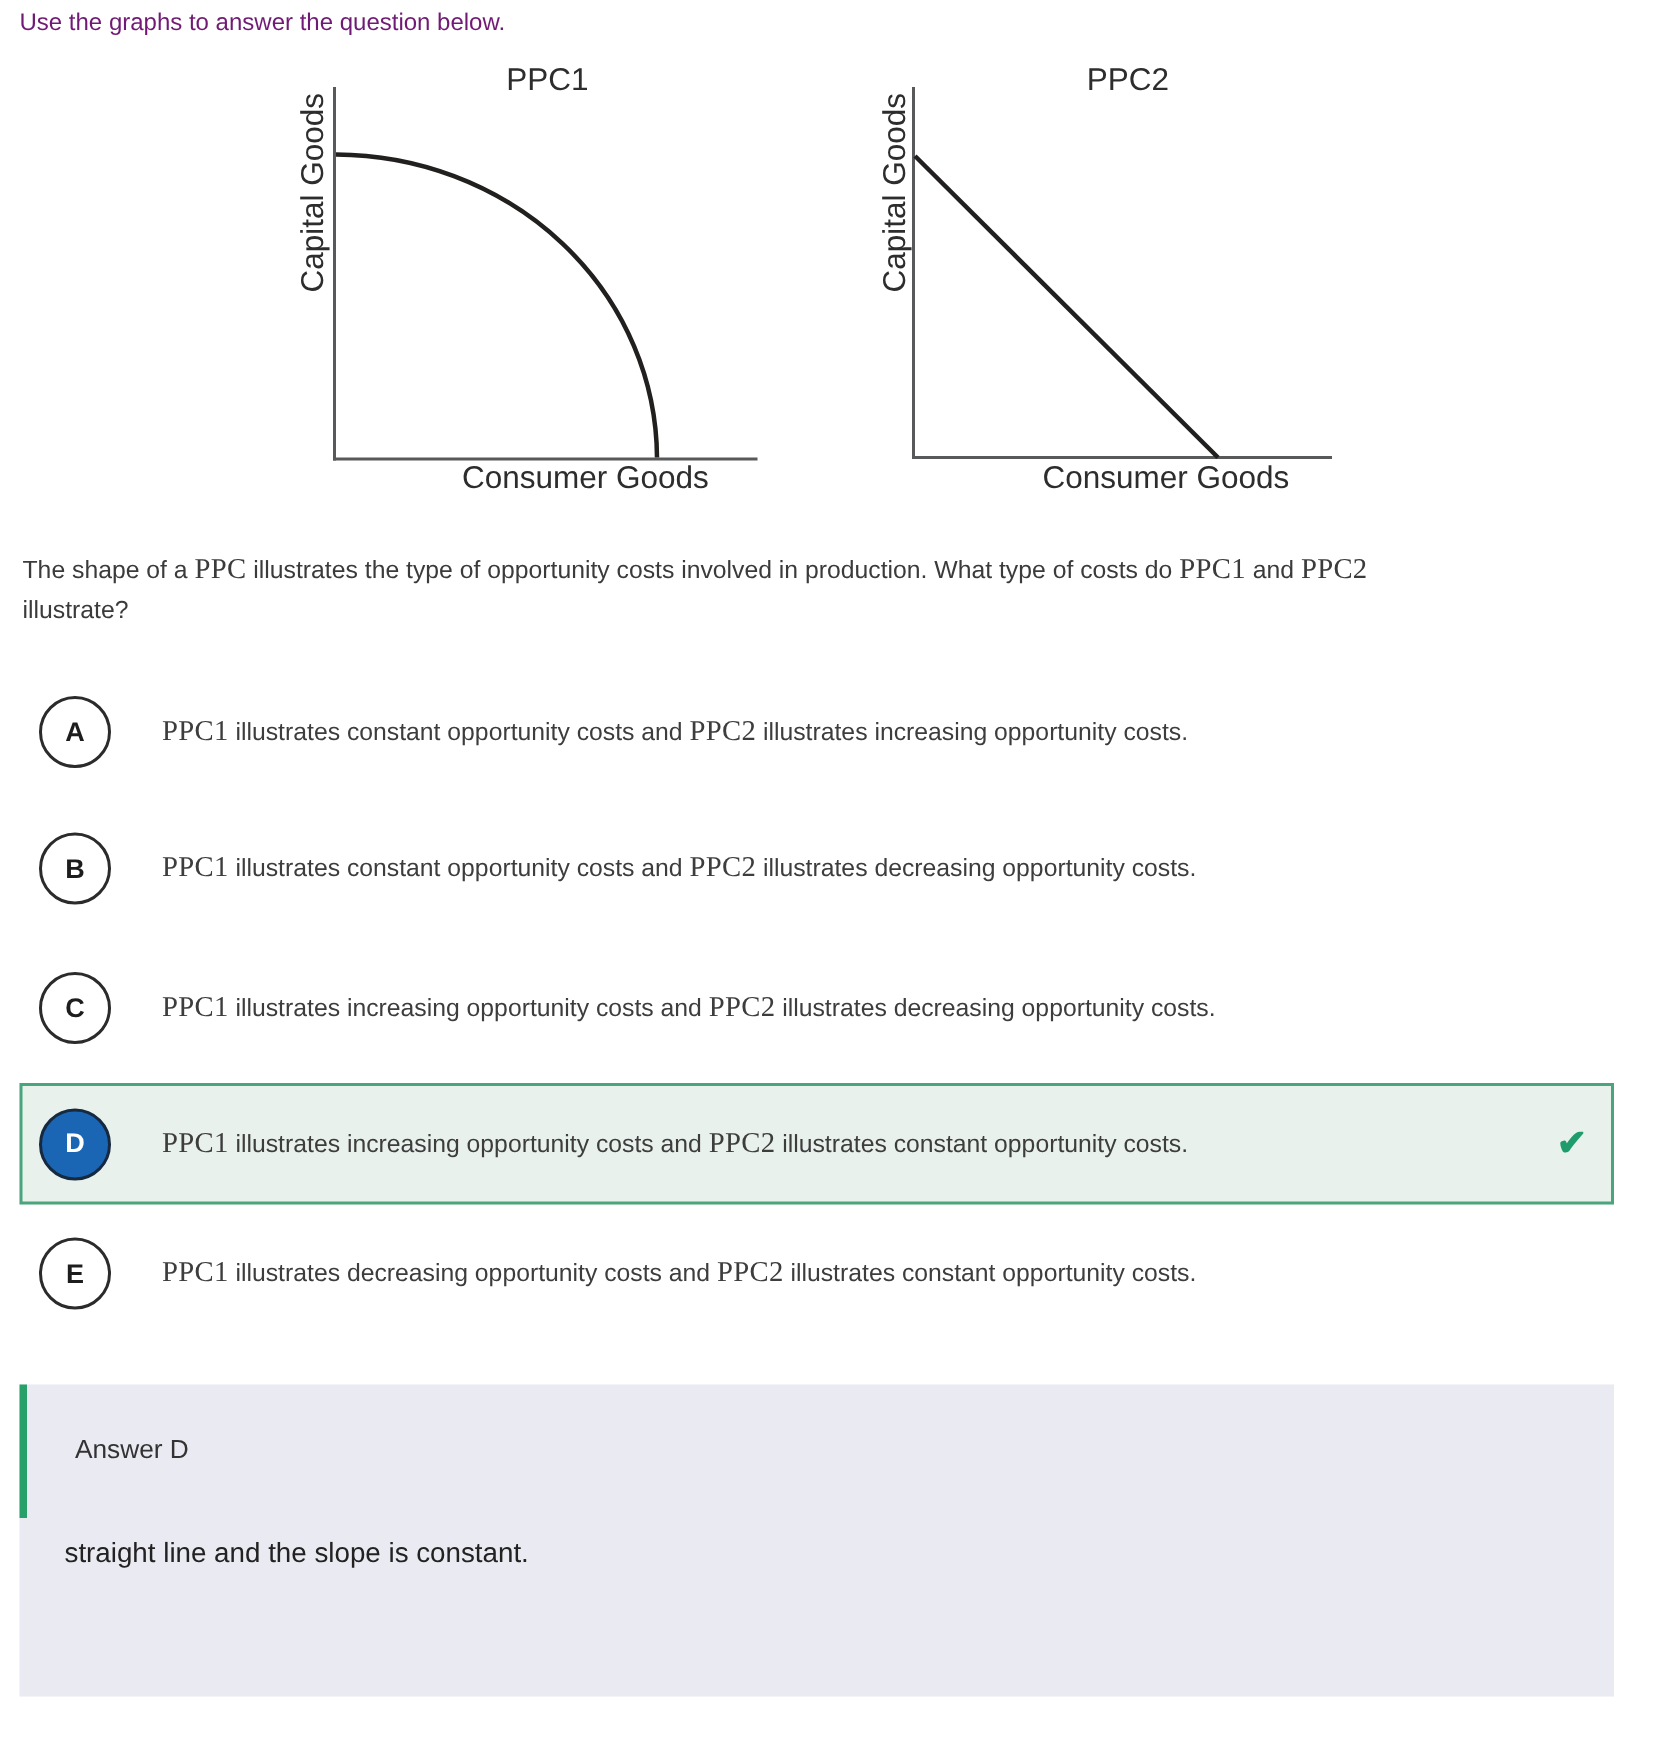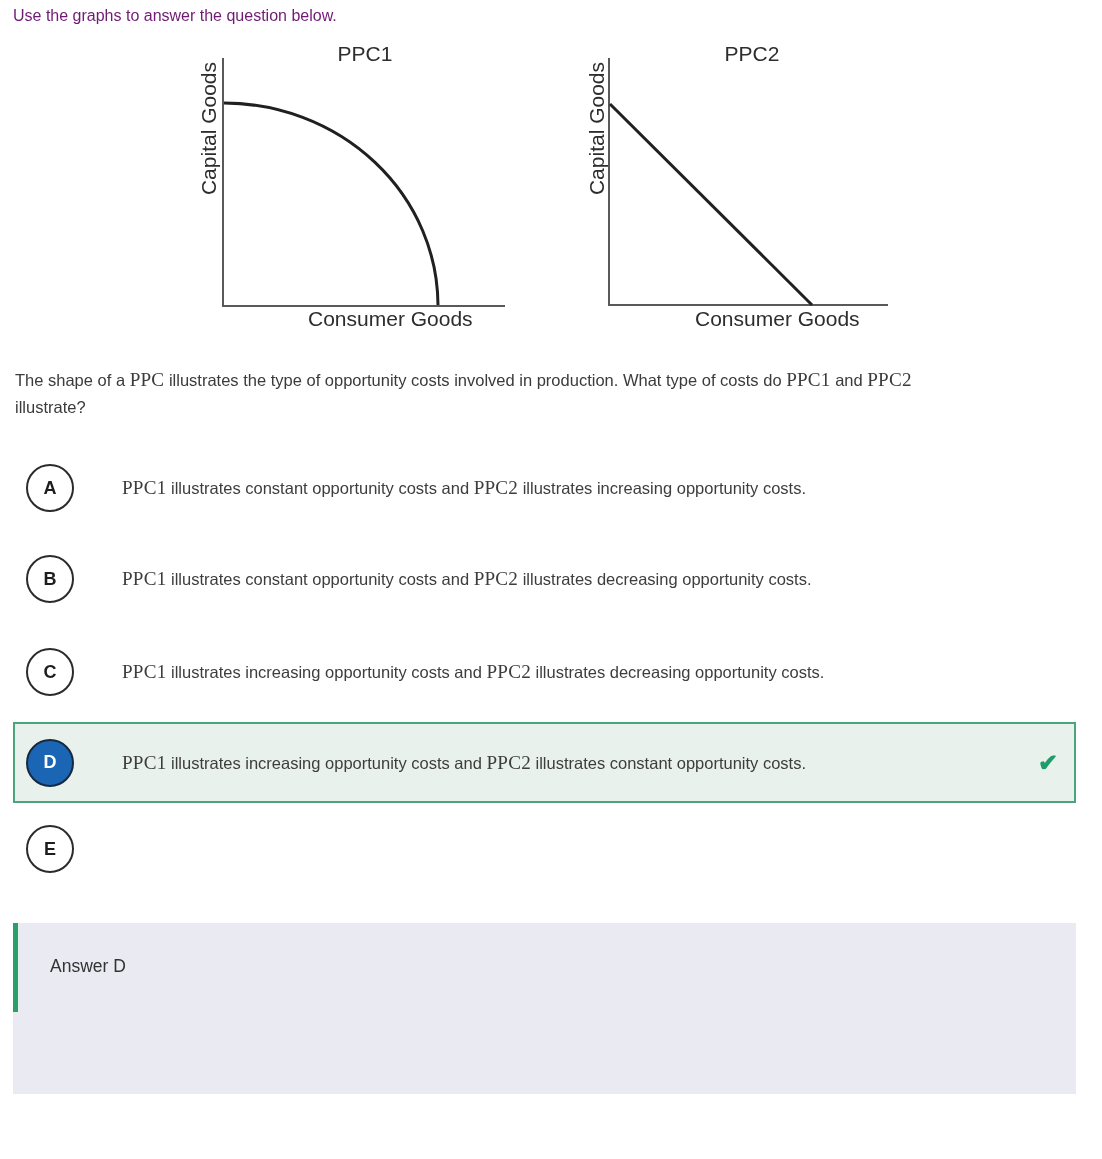--- a/index.html
+++ b/index.html
@@ -27,29 +27,29 @@
   
   .math{font-family:"Liberation Serif",serif;font-size:1.16em;letter-spacing:.2px;}
 
   
   .opt{position:absolute;left:13px;width:1063px;height:48px;display:flex;align-items:center;
        padding-left:13px;box-sizing:border-box;}
   .oA{top:464px;} .oB{top:555px;} .oC{top:648px;} .oE{top:825px;}
   .badge{width:48px;height:48px;border-radius:50%;border:2px solid #2b2b2b;background:#fff;
          display:flex;align-items:center;justify-content:center;flex:0 0 48px;
          font-size:18px;font-weight:bold;color:#1d1d1d;box-sizing:border-box;}
-  .opt-text{margin-left:48px;font-size:16.5px;color:#3d3d3d;}
+  .opt-text{margin-left:34px;font-size:16.5px;color:#3d3d3d;}
 
   .opt-selected{position:absolute;left:13px;top:722px;width:1063px;height:81px;display:flex;align-items:center;
        padding-left:11px;box-sizing:border-box;background:#e9f1ec;border:2px solid #4aa57d;}
   .badge-selected{background:#1a66b5;border:2px solid #16293f;color:#ffffff;}
   .check{margin-left:auto;margin-right:16px;font-size:24px;font-weight:bold;color:#1e9c6c;line-height:1;}
 
   
-  .answer-box{position:absolute;left:13px;top:923px;width:1063px;height:171px;background:#eaeaf2;}
+  .answer-box{position:absolute;left:13px;top:923px;width:1063px;height:208px;background:#eaeaf2;}
   .answer-bar{position:absolute;left:0;top:0;width:5px;height:89px;background:#27a06a;}
   .answer-heading{position:absolute;left:37px;top:33px;font-size:17.5px;color:#333333;}
   .answer-expl{position:absolute;left:30px;top:97px;font-size:18.5px;line-height:30px;color:#222222;}
 </style>
 </head>
 <body>
 
 <div class="page">
 
   <div class="instruction">Use the graphs to answer the question below.</div>
@@ -93,22 +93,24 @@
   </div>
 
   <div class="opt-selected">
     <div class="badge badge-selected">D</div>
     <div class="opt-text"><span class="math">PPC1</span> illustrates increasing opportunity costs and <span class="math">PPC2</span> illustrates constant opportunity costs.</div>
     <div class="check">✔</div>
   </div>
 
   <div class="opt oE">
     <div class="badge">E</div>
+    <div class="opt-text"><span class="math">PPC1</span> illustrates decreasing opportunity costs and <span class="math">PPC2</span> illustrates constant opportunity costs.</div>
   </div>
 
   <div class="answer-box">
     <div class="answer-bar"></div>
     <div class="answer-heading">Answer D</div>
     <div class="answer-expl">
+      <div>straight line and the slope is constant.</div>
     </div>
   </div>
 
 </div>
 
 </body></html>

